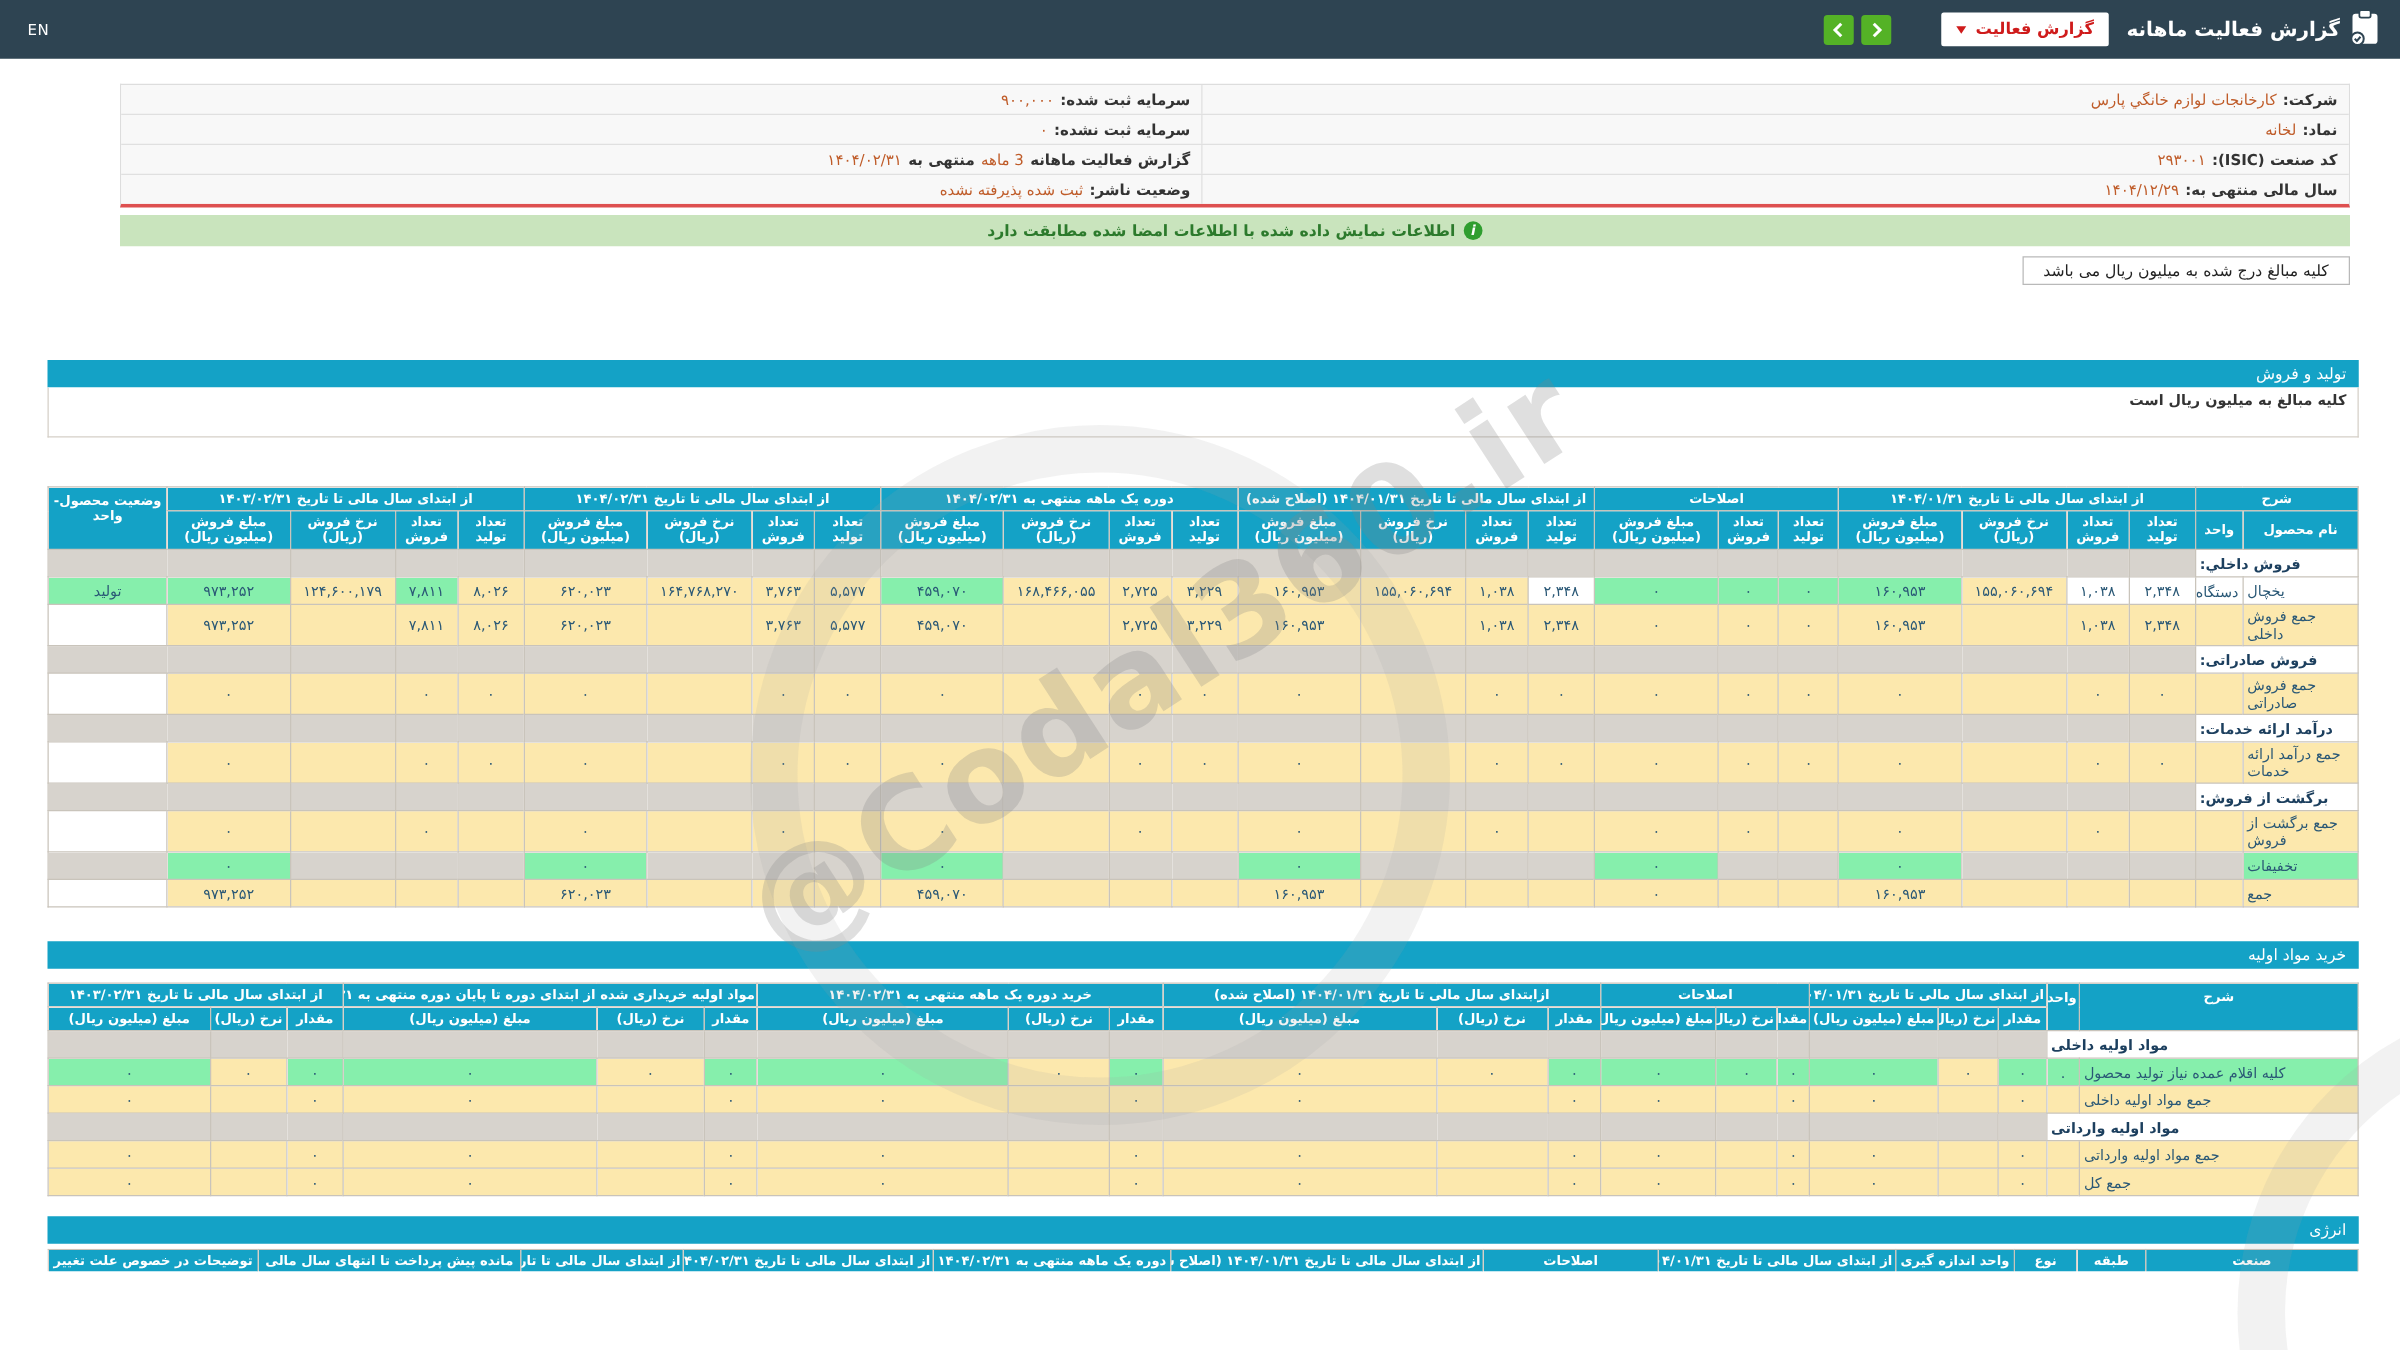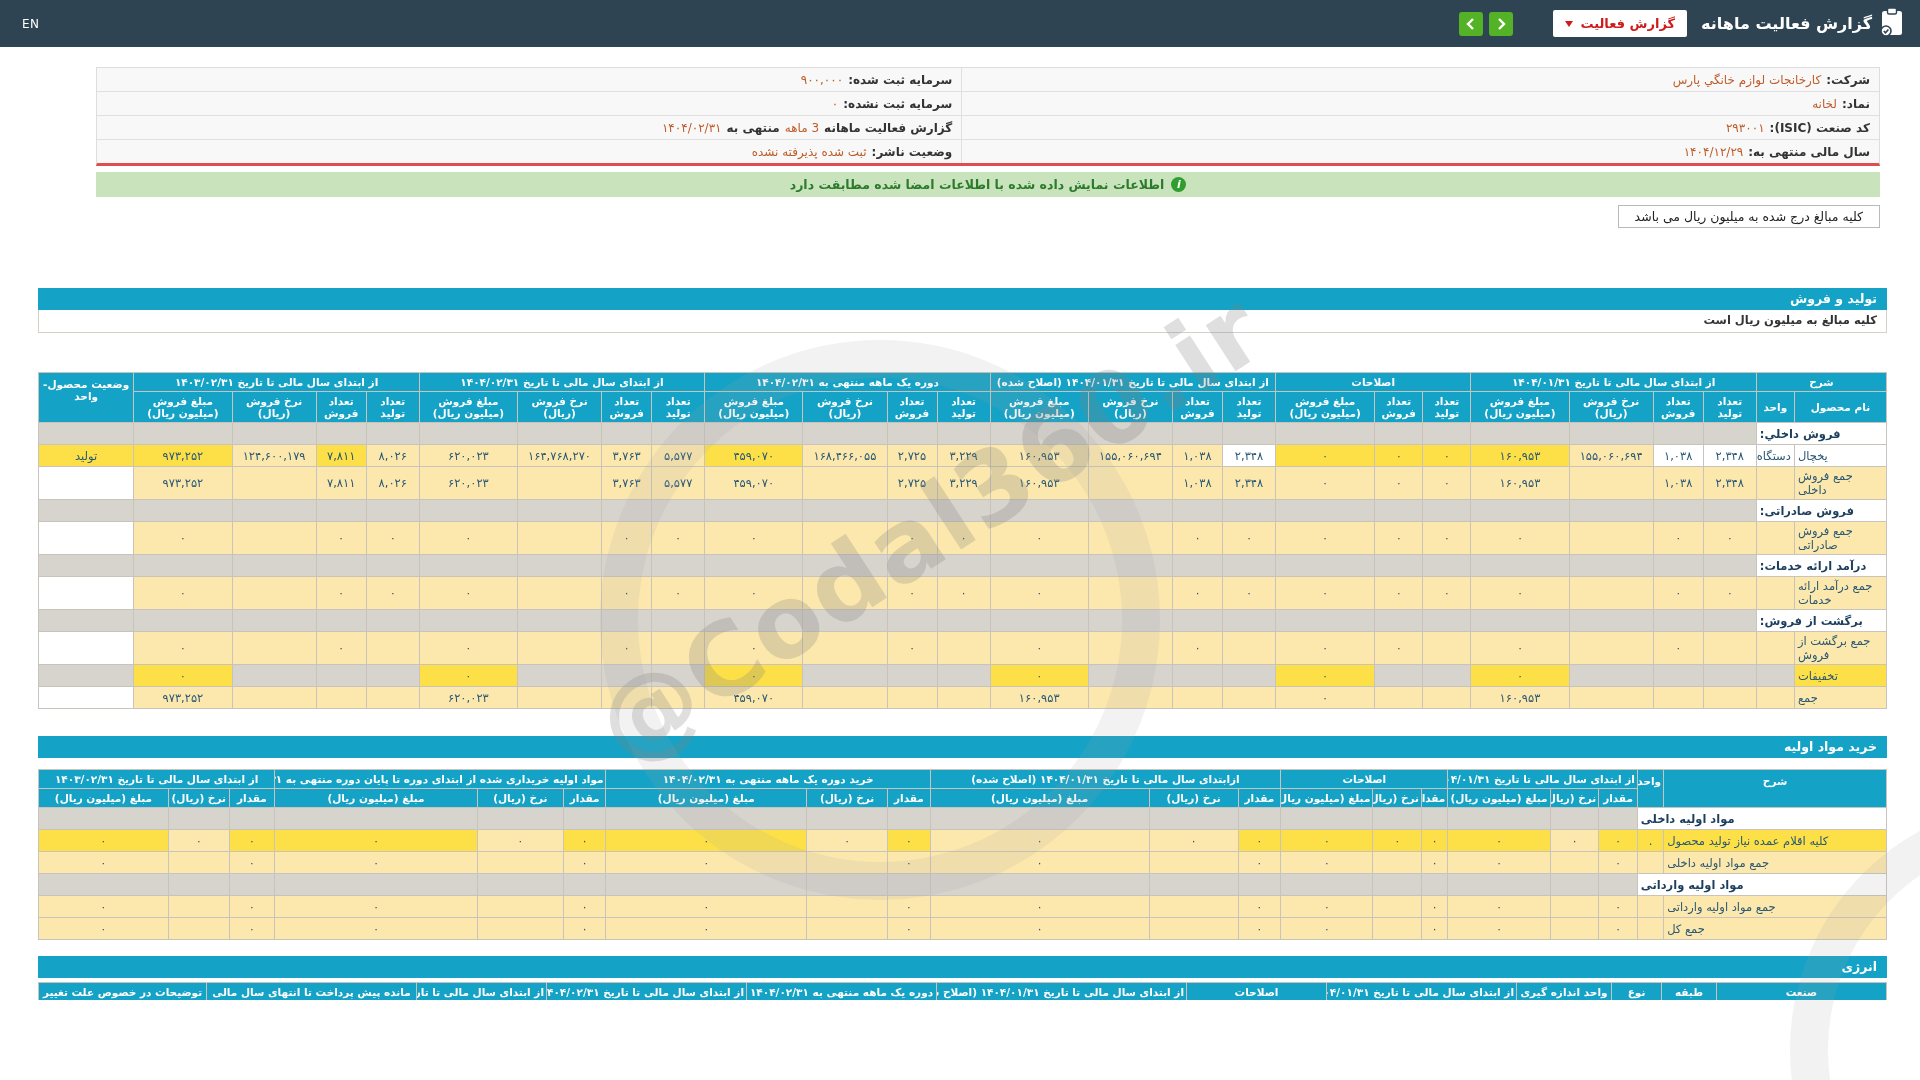--- a/index.html
+++ b/index.html
@@ -49,49 +49,49 @@
   
   .units-box-wrap { margin:8px 40px 0 96px; text-align:right; }
   .units-box {
     display:inline-block; direction:rtl; background:#fff; border:1px solid #b9b9b9;
     padding:3px 16px; font-size:12.5px; color:#222;
   }
   
   .sections { margin:0 33px 0 38px; }
   .section-bar {
     height:22px; line-height:22px; background:#14a2c6; color:#fff;
-    font-size:12.5px; font-weight:bold; padding:0 10px;
+    font-size:12.5px; font-weight:normal; padding:0 10px;
   }
   .bar-production { margin-top:60px; }
   .bar-materials  { margin-top:27px; }
   .bar-energy     { margin-top:16px; }
   .units-row {
     background:#fff; border:1px solid #d5d0c8; border-top:none;
-    height:23px; line-height:21px; padding:0 9px; font-size:11.5px; font-weight:bold; color:#333;
+    height:40px; line-height:21px; padding:0 9px; font-size:11.5px; font-weight:bold; color:#333;
   }
   .tbl-wrap-production { margin-top:39px; }
   .tbl-wrap-materials  { margin-top:11px; }
   .tbl-wrap-energy     { margin-top:4px; height:18px; overflow:hidden; }
   table { border-collapse:collapse; table-layout:fixed; width:100%; }
   th, td { border:1px solid #c9c4bb; overflow:hidden; }
   th {
     background:#14a2c6; color:#fff; font-size:10.5px; font-weight:bold;
     padding:3px 2px; text-align:center; vertical-align:middle;
   }
   th.top { vertical-align:top; padding-top:5px; }
   .nowrap-head th { white-space:nowrap; }
   td {
     font-size:11.5px; color:#2a5876; text-align:center; padding:2px 3px; height:22px;
     background:#fff;
   }
   td.lbl { text-align:left; padding-right:6px; }
   td.cat { font-weight:bold; color:#1c3f5e; font-size:11.5px; }
   .bg-w { background:#fff; }
   .bg-y { background:#fce8ad; }
-  .bg-b { background:#fde047; }
+  .bg-b { background:#86efac; }
   .bg-g { background:#d7d3cd; }
   
   .watermark {
     position:absolute; left:545px; top:470px; transform:rotate(-33deg);
     font-size:100px; font-weight:bold; color:rgba(130,130,130,.26);
     letter-spacing:2px; pointer-events:none; z-index:5; direction:ltr; white-space:nowrap;
   }
   .wm-circle {
     position:absolute; border:38px solid rgba(160,160,160,.14); border-radius:50%;
     pointer-events:none; z-index:5;

